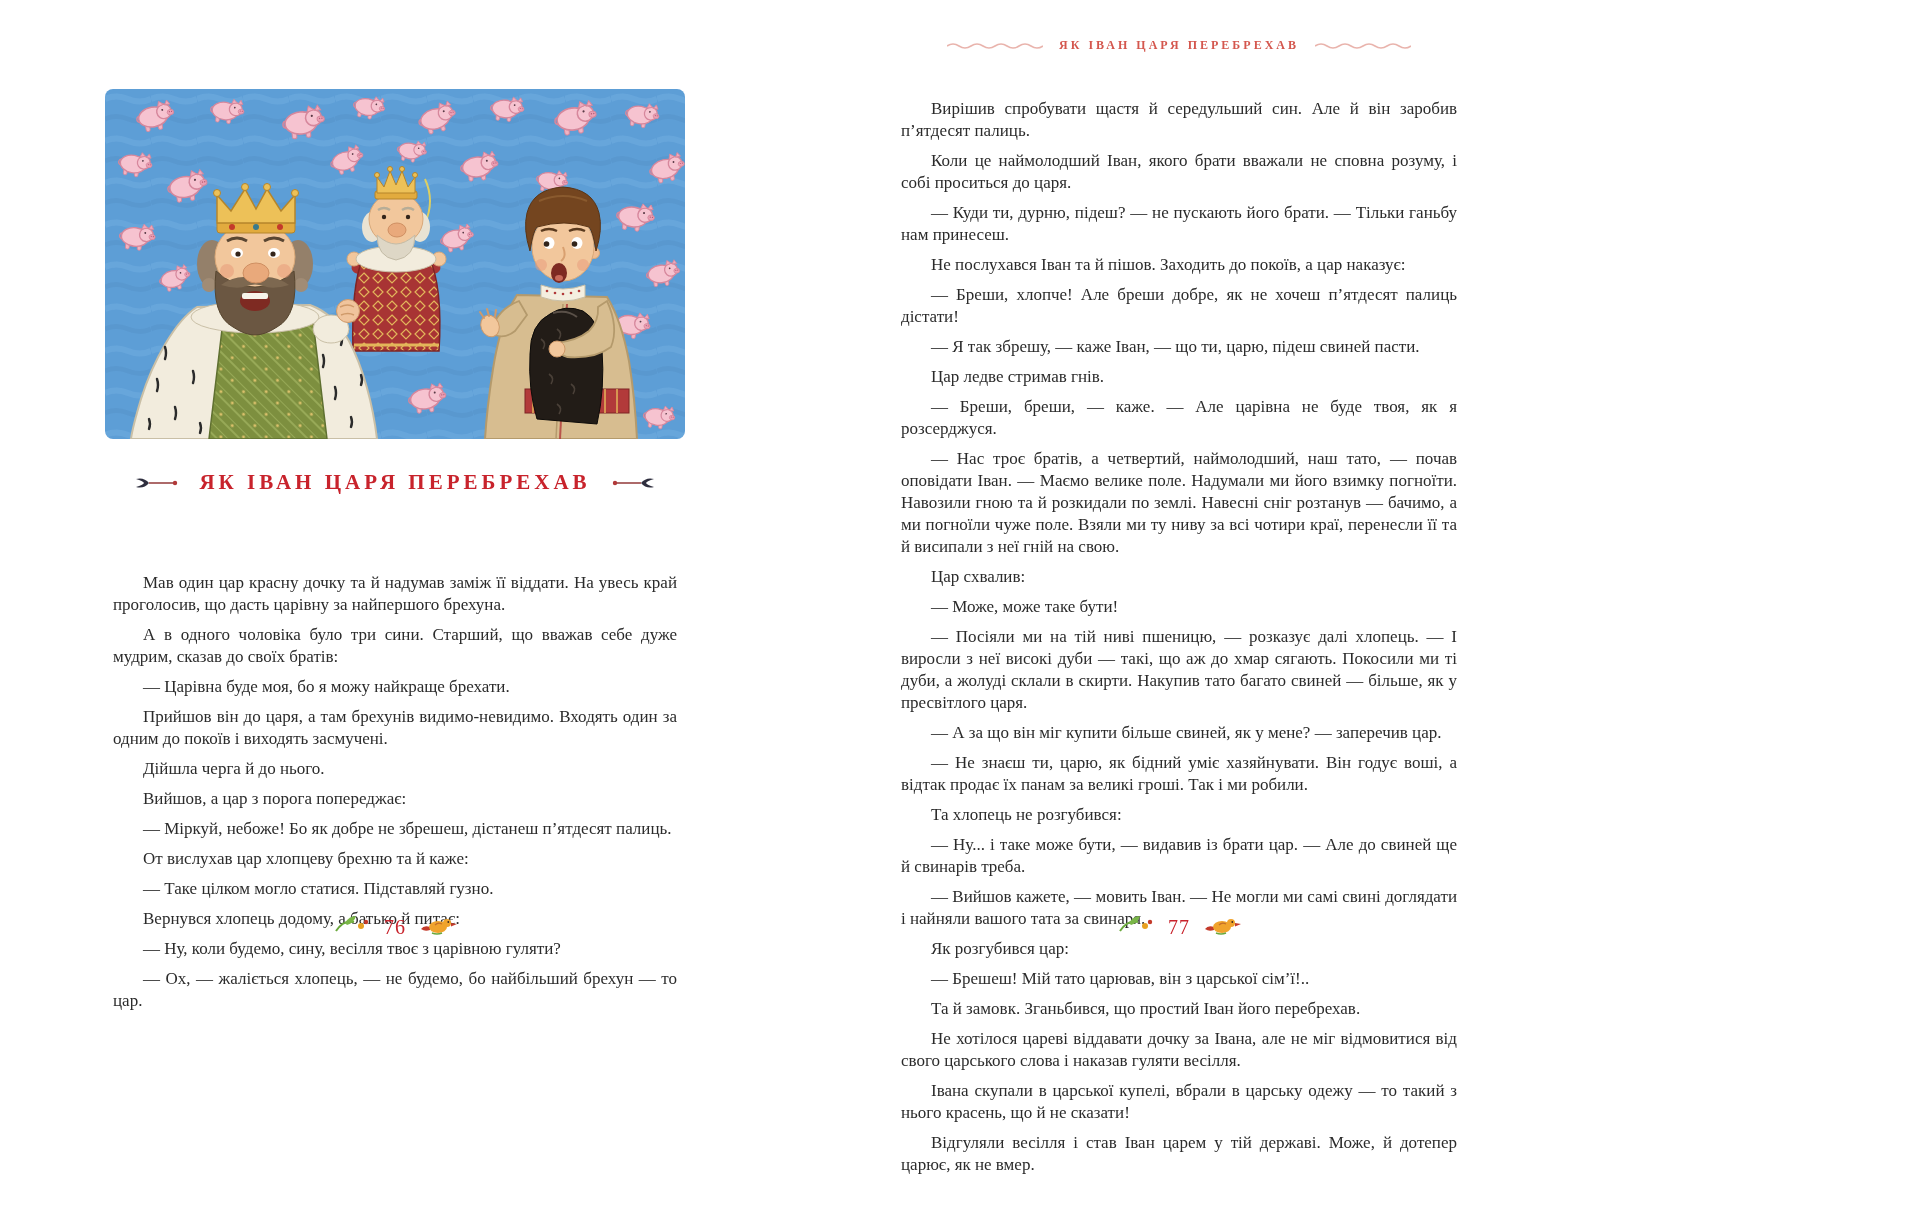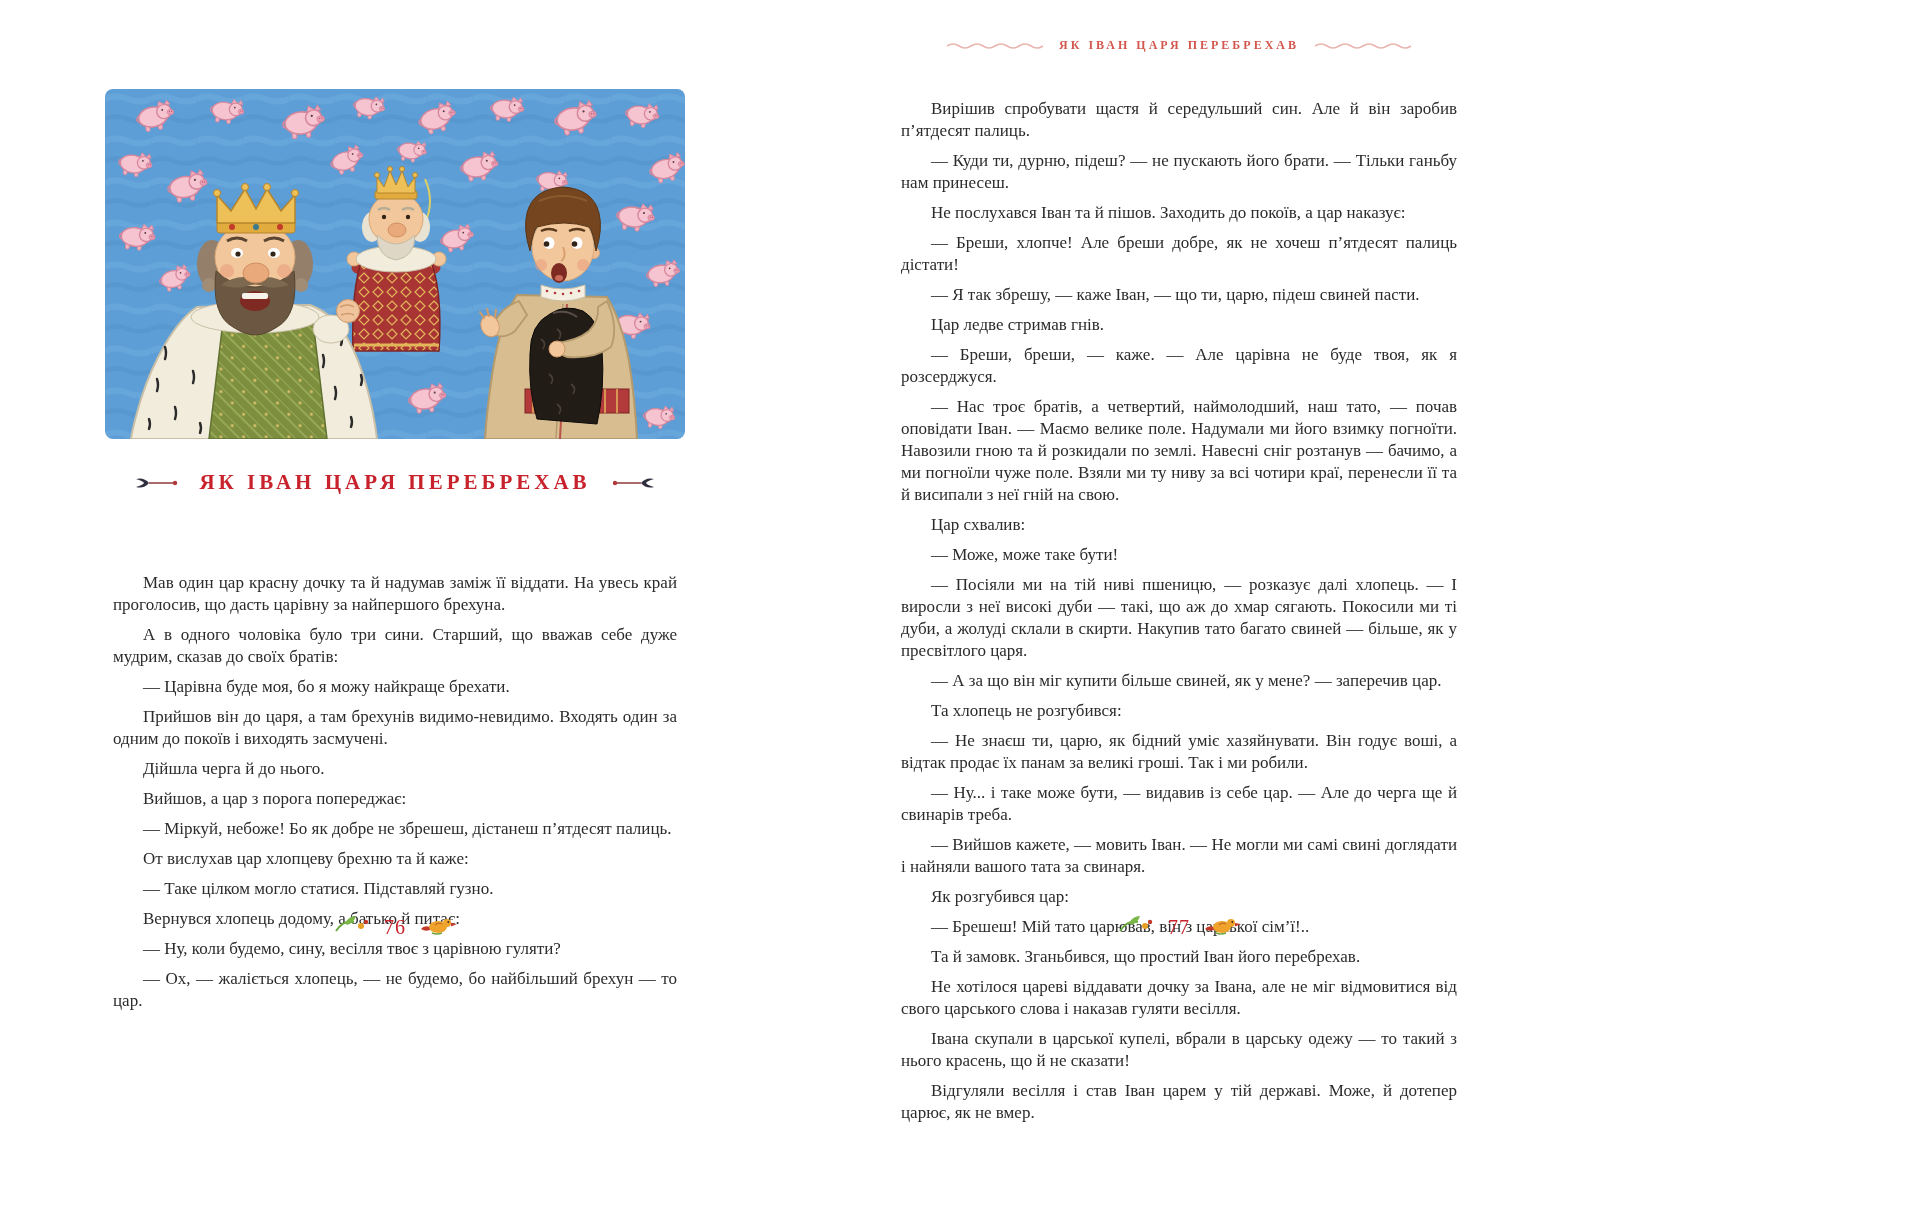--- a/index.html
+++ b/index.html
@@ -310,34 +310,35 @@
       <span class="header-text">ЯК ІВАН ЦАРЯ ПЕРЕБРЕХАВ</span>
       <span>
         <svg width="96" height="8" viewBox="0 0 96 8">
           <path d="M0,4 q6,-4 12,0 t12,0 t12,0 t12,0 t12,0 t12,0 t12,0 t12,0" stroke="#e9b4ad" stroke-width="1.6" fill="none"></path>
         </svg>
       </span>
     </div>
 
     <div class="text-block text-right">
         <p>Вирішив спробувати щастя й середульший син. Але й він заробив п’ятдесят палиць.</p>
+        <p>Коли це наймолодший Іван, якого брати вважали не сповна розуму, і собі проситься до царя.</p>
         <p>— Куди ти, дурню, підеш? — не пускають його брати. — Тільки ганьбу нам принесеш.</p>
         <p>Не послухався Іван та й пішов. Заходить до покоїв, а цар наказує:</p>
         <p>— Бреши, хлопче! Але бреши добре, як не хочеш п’ятдесят палиць дістати!</p>
         <p>— Я так збрешу, — каже Іван, — що ти, царю, підеш свиней пасти.</p>
         <p>Цар ледве стримав гнів.</p>
         <p>— Бреши, бреши, — каже. — Але царівна не буде твоя, як я розсерджуся.</p>
         <p>— Нас троє братів, а четвертий, наймолодший, наш тато, — почав оповідати Іван. — Маємо велике поле. Надумали ми його взимку погноїти. Навозили гною та й розкидали по землі. Навесні сніг розтанув — бачимо, а ми погноїли чуже поле. Взяли ми ту ниву за всі чотири краї, перенесли її та й висипали з неї гній на свою.</p>
         <p>Цар схвалив:</p>
         <p>— Може, може таке бути!</p>
         <p>— Посіяли ми на тій ниві пшеницю, — розказує далі хлопець. — І виросли з неї високі дуби — такі, що аж до хмар сягають. Покосили ми ті дуби, а жолуді склали в скирти. Накупив тато багато свиней — більше, як у пресвітлого царя.</p>
         <p>— А за що він міг купити більше свиней, як у мене? — заперечив цар.</p>
+        <p>— Не знаєш ти, царю, як бідний уміє хазяйнувати. Він годує воші, а відтак продає їх панам за великі гроші. Так і ми робили.</p>
         <p>Та хлопець не розгубився:</p>
-        <p>— Не знаєш ти, царю, як бідний уміє хазяйнувати. Він годує воші, а відтак продає їх панам за великі гроші. Так і ми робили.</p>
-        <p>— Ну... і таке може бути, — видавив із себе цар. — Але до черга ще й свинарів треба.</p>
+        <p>— Ну... і таке може бути, — видавив із брати цар. — Але до свиней ще й свинарів треба.</p>
         <p>— Вийшов кажете, — мовить Іван. — Не могли ми самі свині доглядати і найняли вашого тата за свинаря.</p>
         <p>Як розгубився цар:</p>
         <p>— Брешеш! Мій тато царював, він з царської сім’ї!..</p>
         <p>Та й замовк. Зганьбився, що простий Іван його перебрехав.</p>
         <p>Не хотілося цареві віддавати дочку за Івана, але не міг відмовитися від свого царського слова і наказав гуляти весілля.</p>
         <p>Івана скупали в царської купелі, вбрали в царську одежу — то такий з нього красень, що й не сказати!</p>
         <p>Відгуляли весілля і став Іван царем у тій державі. Може, й дотепер царює, як не вмер.</p>
       </div>
 
     <div class="page-footer">

